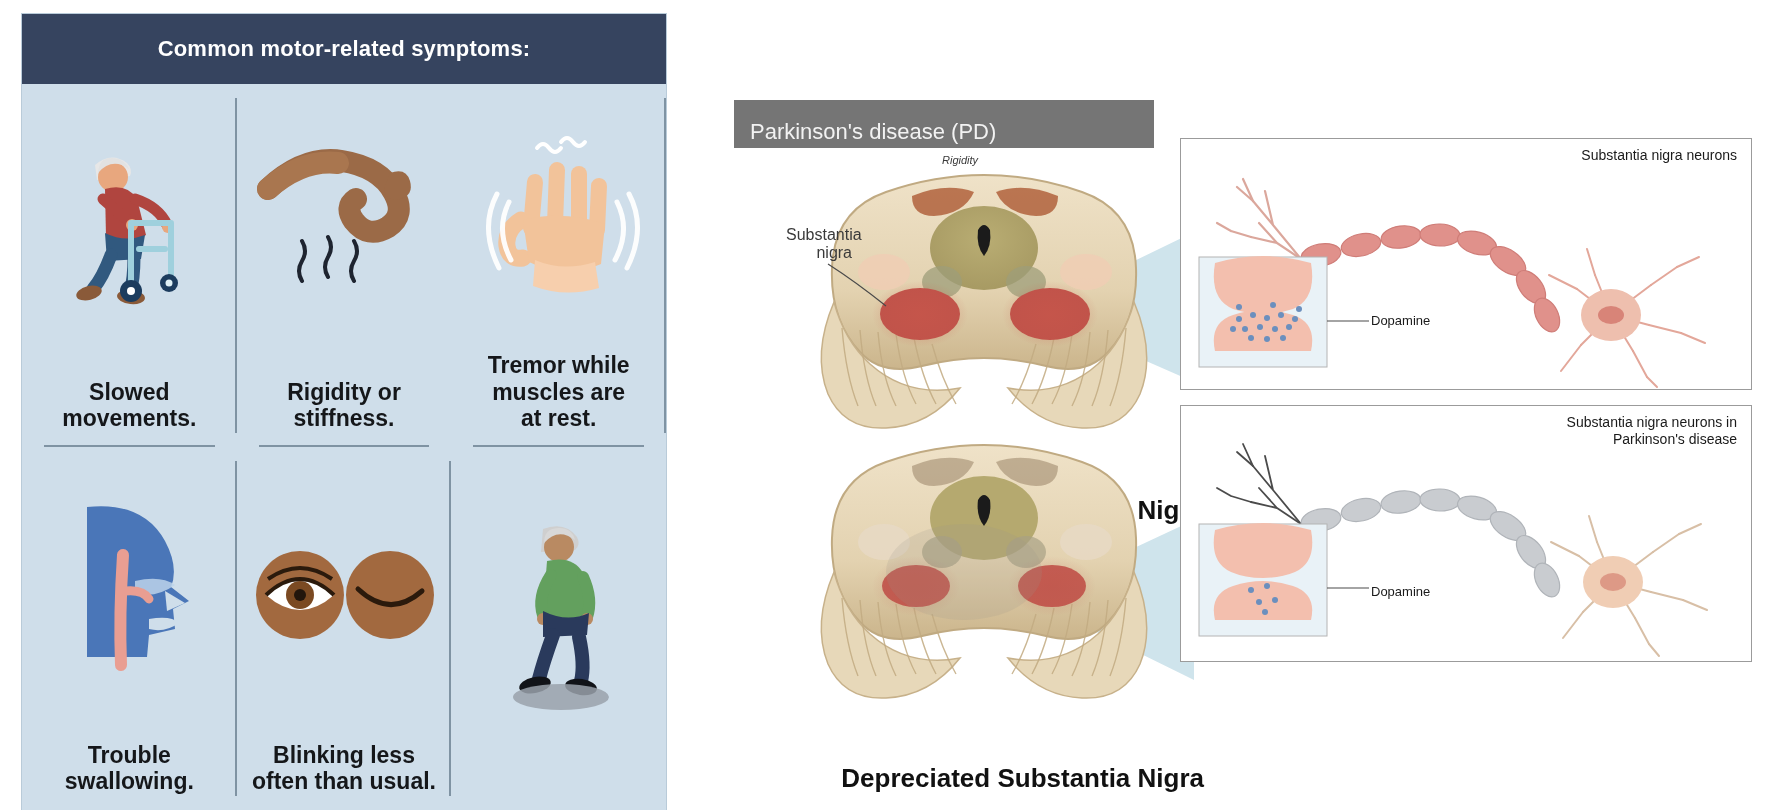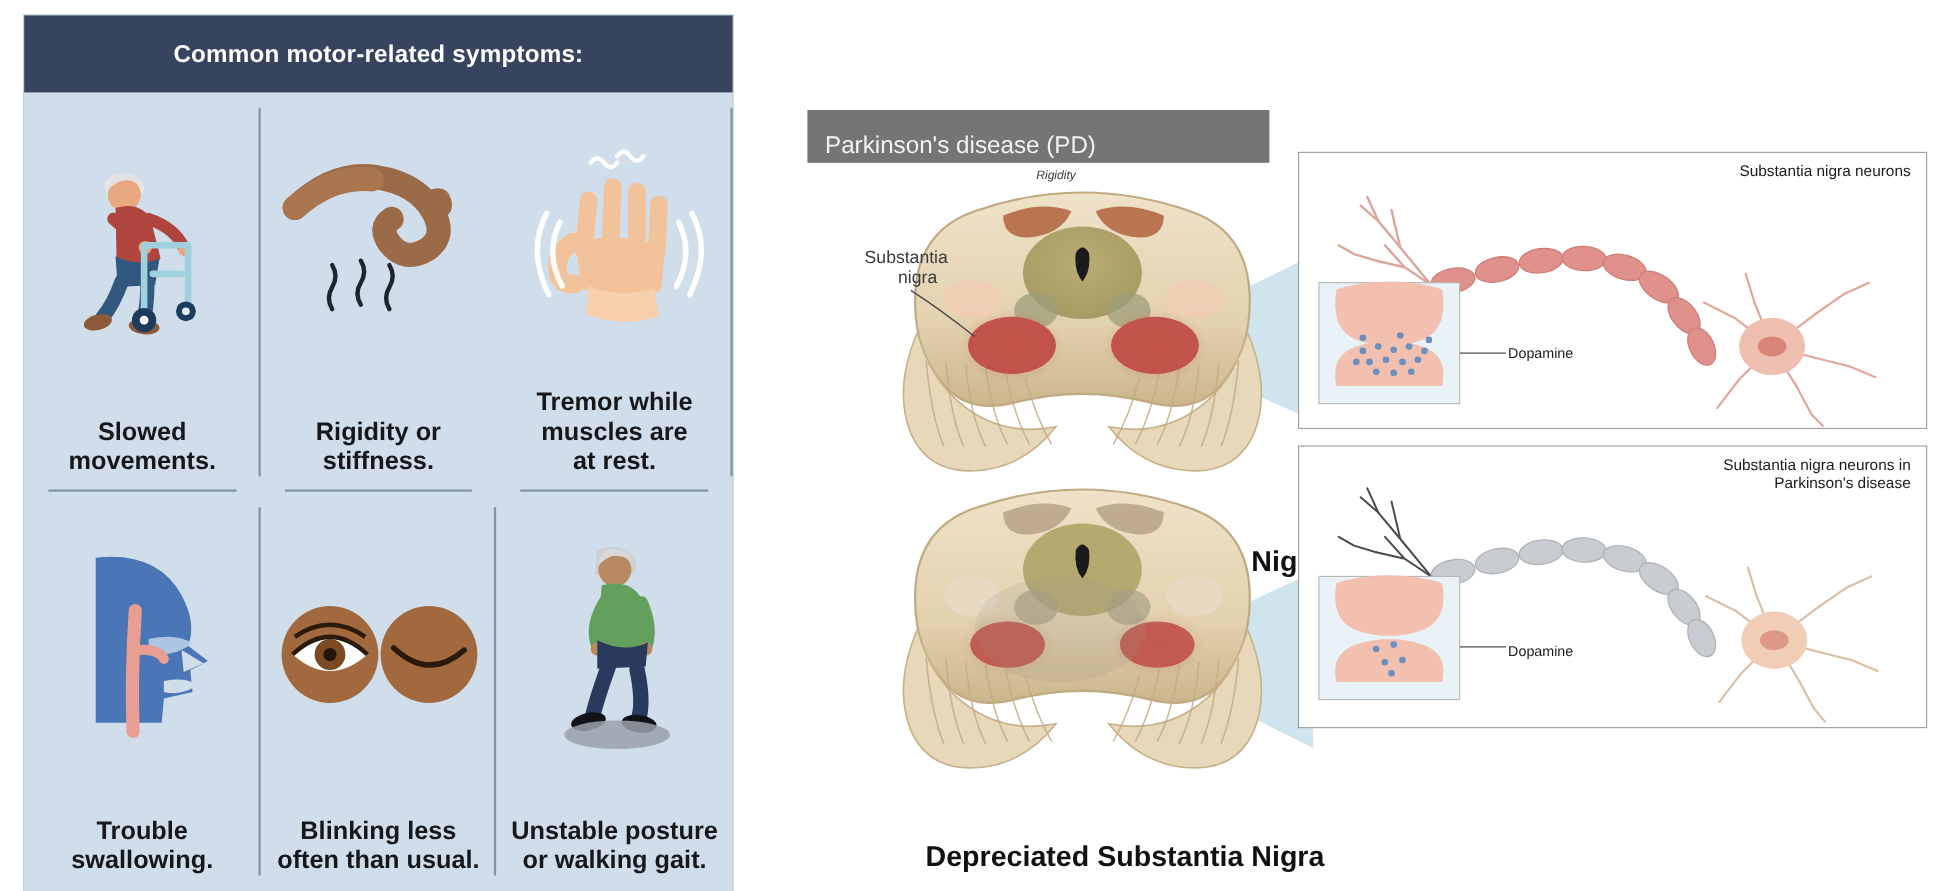--- a/index.html
+++ b/index.html
@@ -203,22 +203,20 @@
 
           <path d="M84 116 q-10 28 -14 44" stroke="#2a3a5c" stroke-width="14" fill="none" stroke-linecap="round"></path>
           <path d="M110 118 q6 28 2 44" stroke="#2a3a5c" stroke-width="14" fill="none" stroke-linecap="round"></path>
 
           <ellipse cx="66" cy="166" rx="16" ry="8" fill="#111318" transform="rotate(-12 66 166)"></ellipse>
           <ellipse cx="112" cy="168" rx="16" ry="8" fill="#111318" transform="rotate(8 112 168)"></ellipse>
 
           <ellipse cx="92" cy="178" rx="48" ry="13" fill="#9aa2ab" opacity=".85"></ellipse>
         </svg>
       </div>
-      <div class="symptom-label" style="white-space: pre-line;">Unstable posture
-or walking gait.</div>
     </div>
 
   </div>
 </div>
 
 <div id="right-panel">
 
   <div id="pd-title-bar">
     <div id="pd-title">Parkinson's disease (PD)</div>
   </div>

